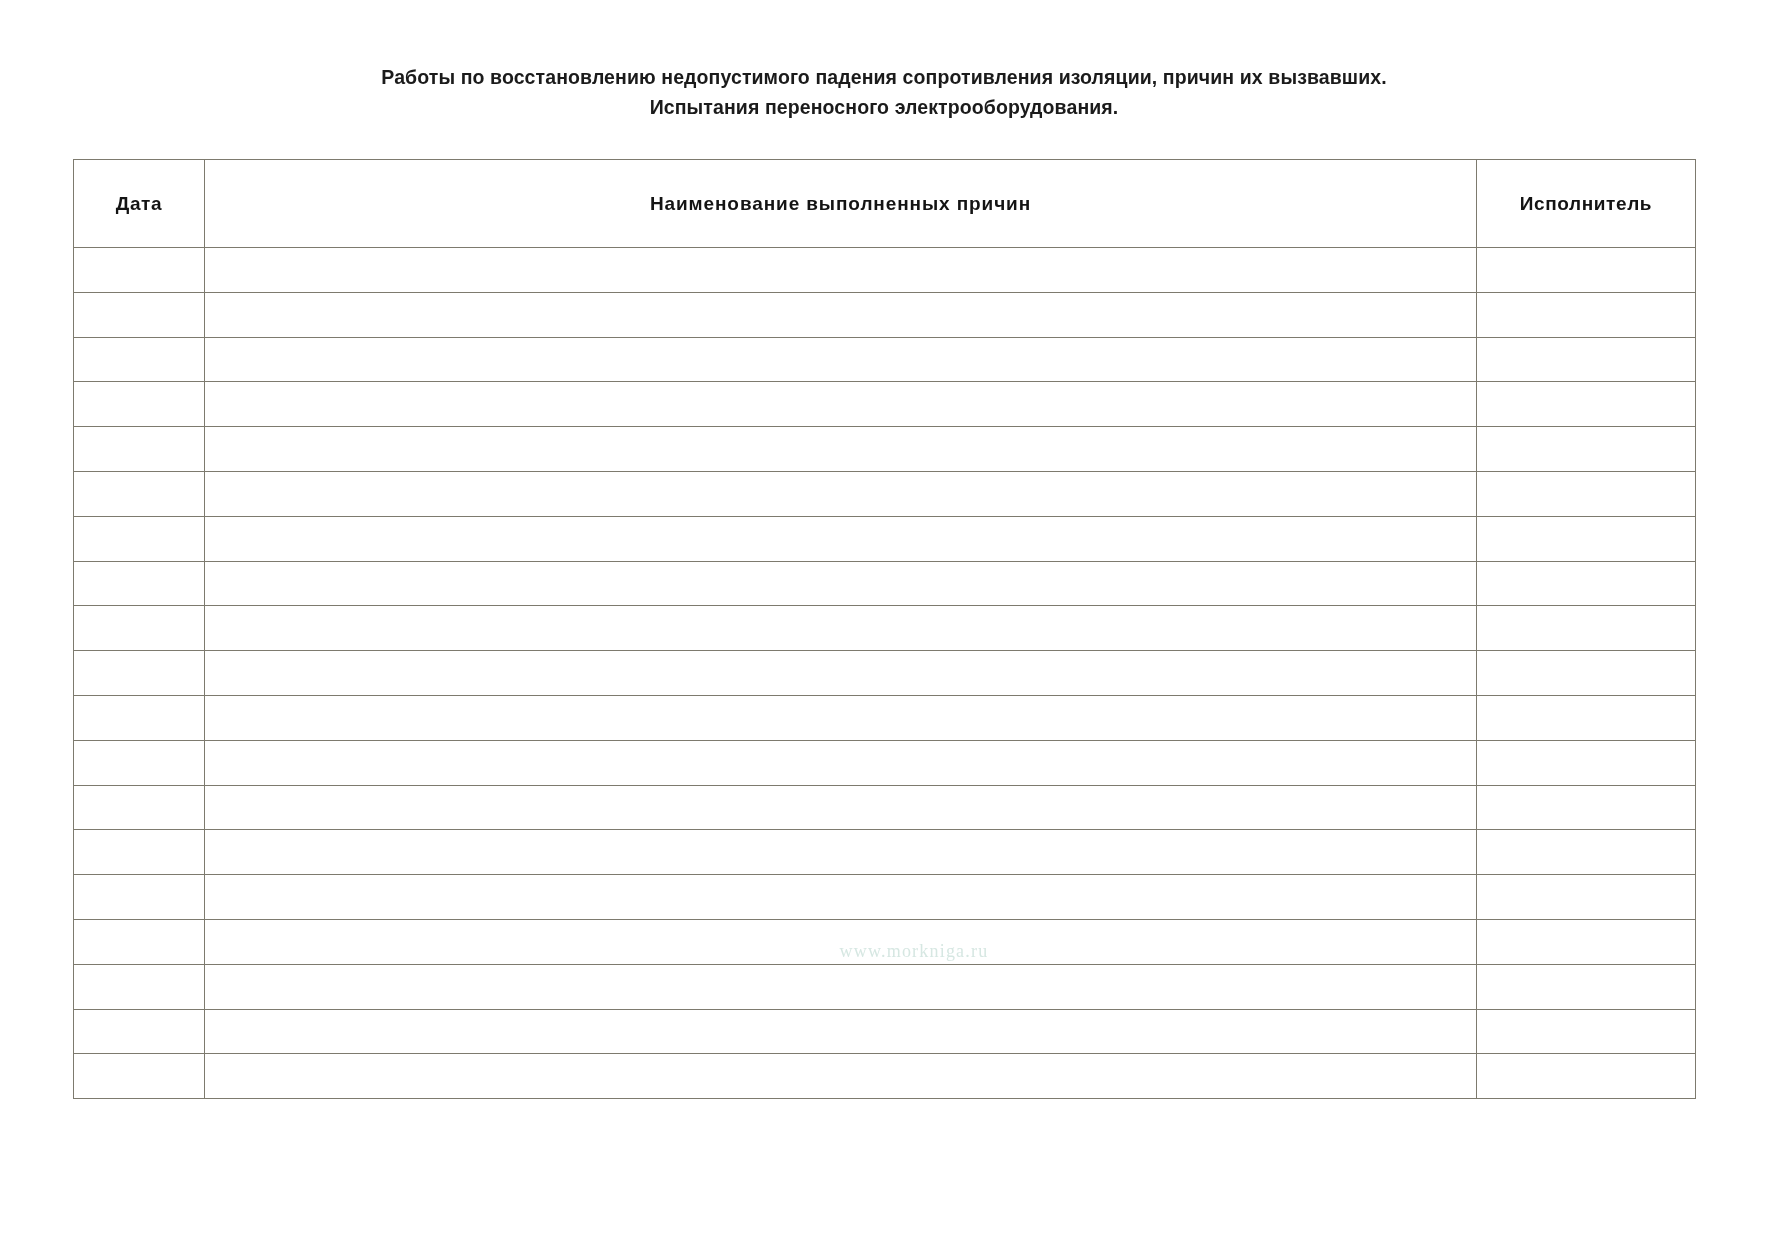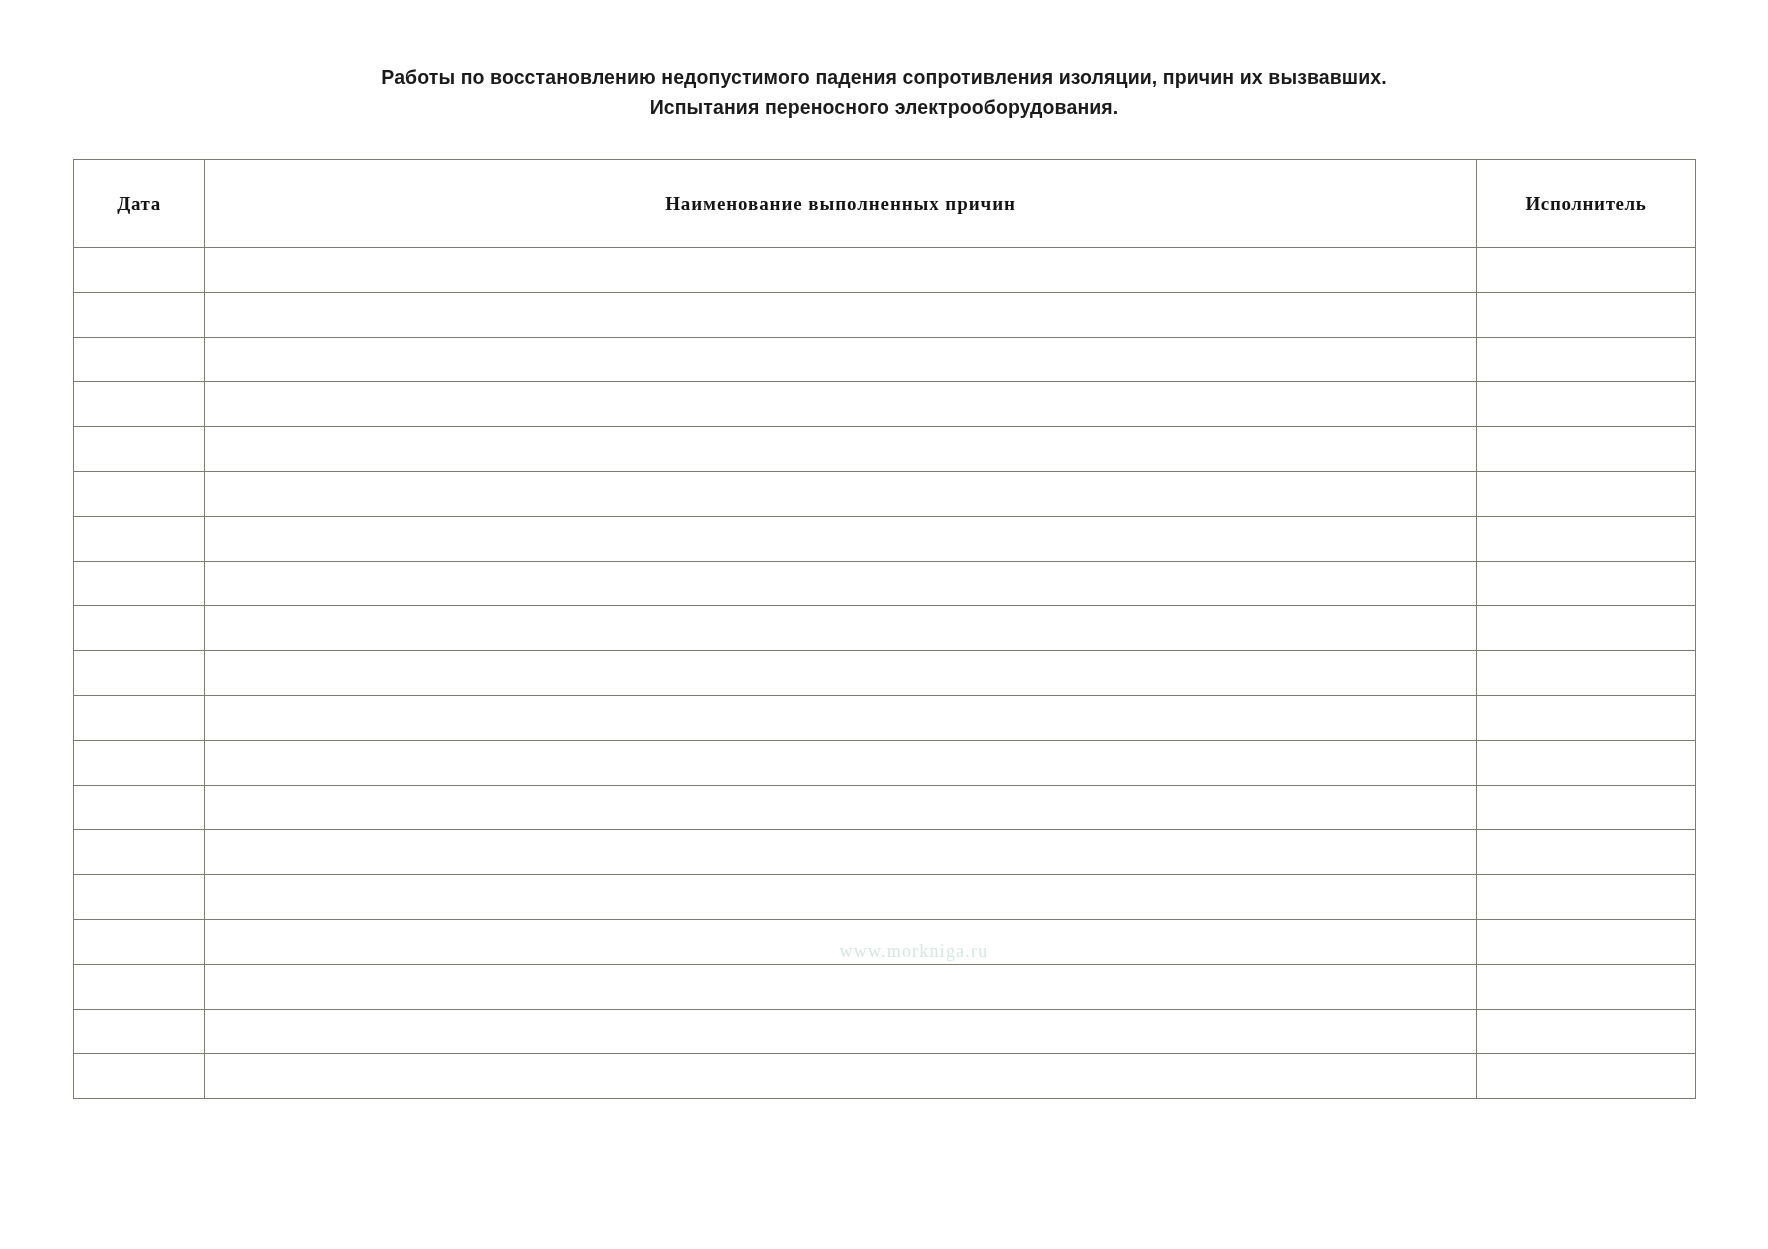--- a/index.html
+++ b/index.html
@@ -56,21 +56,20 @@
     box-sizing: border-box;
   }
   table.log thead th {
     height: 88px;
     font-size: 19px;
     font-weight: bold;
     color: #141414;
     text-align: center;
     vertical-align: middle;
     letter-spacing: 0.6px;
-    font-family: Liberation Serif, serif;
   }
   table.log thead th.h-work {
     letter-spacing: 0.9px;
   }
   table.log tbody td {
     height: 44.8px;
     background: #ffffff;
   }
 
   .watermark {

